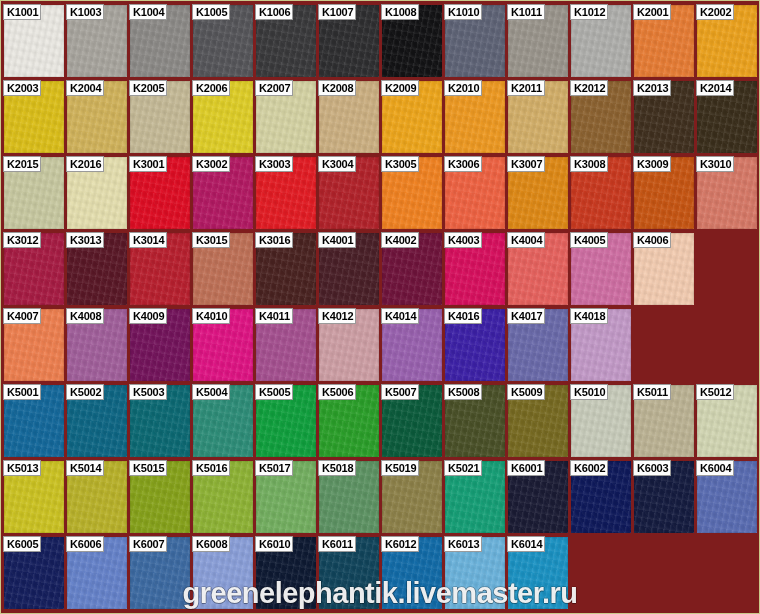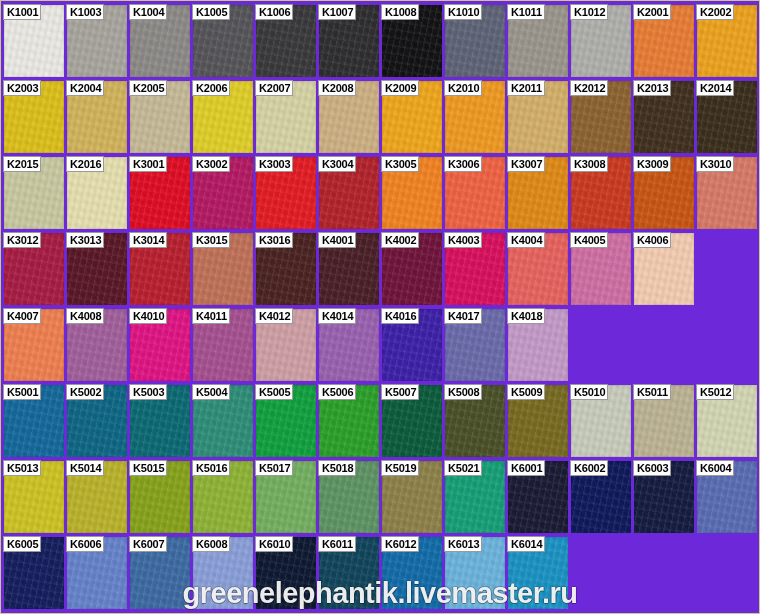--- a/index.html
+++ b/index.html
@@ -6,21 +6,21 @@
   body{
     width:760px;height:614px;
     background:#f7f7cd;
     font-family:"Liberation Sans", sans-serif;
     overflow:hidden;
     position:relative;
   }
   #chart{
     position:absolute;
     inset:0;
-    background:#6d28d9;
+    background:#7f1d1d;
     border:1px solid #c9c98a;
     box-sizing:border-box;
     padding-left:17px;
   }
   .grid{
     position:absolute;
     left:3px; top:4px;
     width:754px;
     display:flex;
     flex-wrap:wrap;
@@ -294,20 +294,24 @@
       <div class="row">
         <div class="cell">
           <div class="swatch" style="background: rgb(239, 128, 80);"></div>
           <div class="label">K4007</div>
         </div>
         <div class="cell">
           <div class="swatch" style="background: rgb(162, 96, 156);"></div>
           <div class="label">K4008</div>
         </div>
         <div class="cell">
+          <div class="swatch" style="background: rgb(116, 20, 92);"></div>
+          <div class="label">K4009</div>
+        </div>
+        <div class="cell">
           <div class="swatch" style="background: rgb(224, 20, 132);"></div>
           <div class="label">K4010</div>
         </div>
         <div class="cell">
           <div class="swatch" style="background: rgb(166, 81, 145);"></div>
           <div class="label">K4011</div>
         </div>
         <div class="cell">
           <div class="swatch" style="background: rgb(207, 160, 166);"></div>
           <div class="label">K4012</div>

